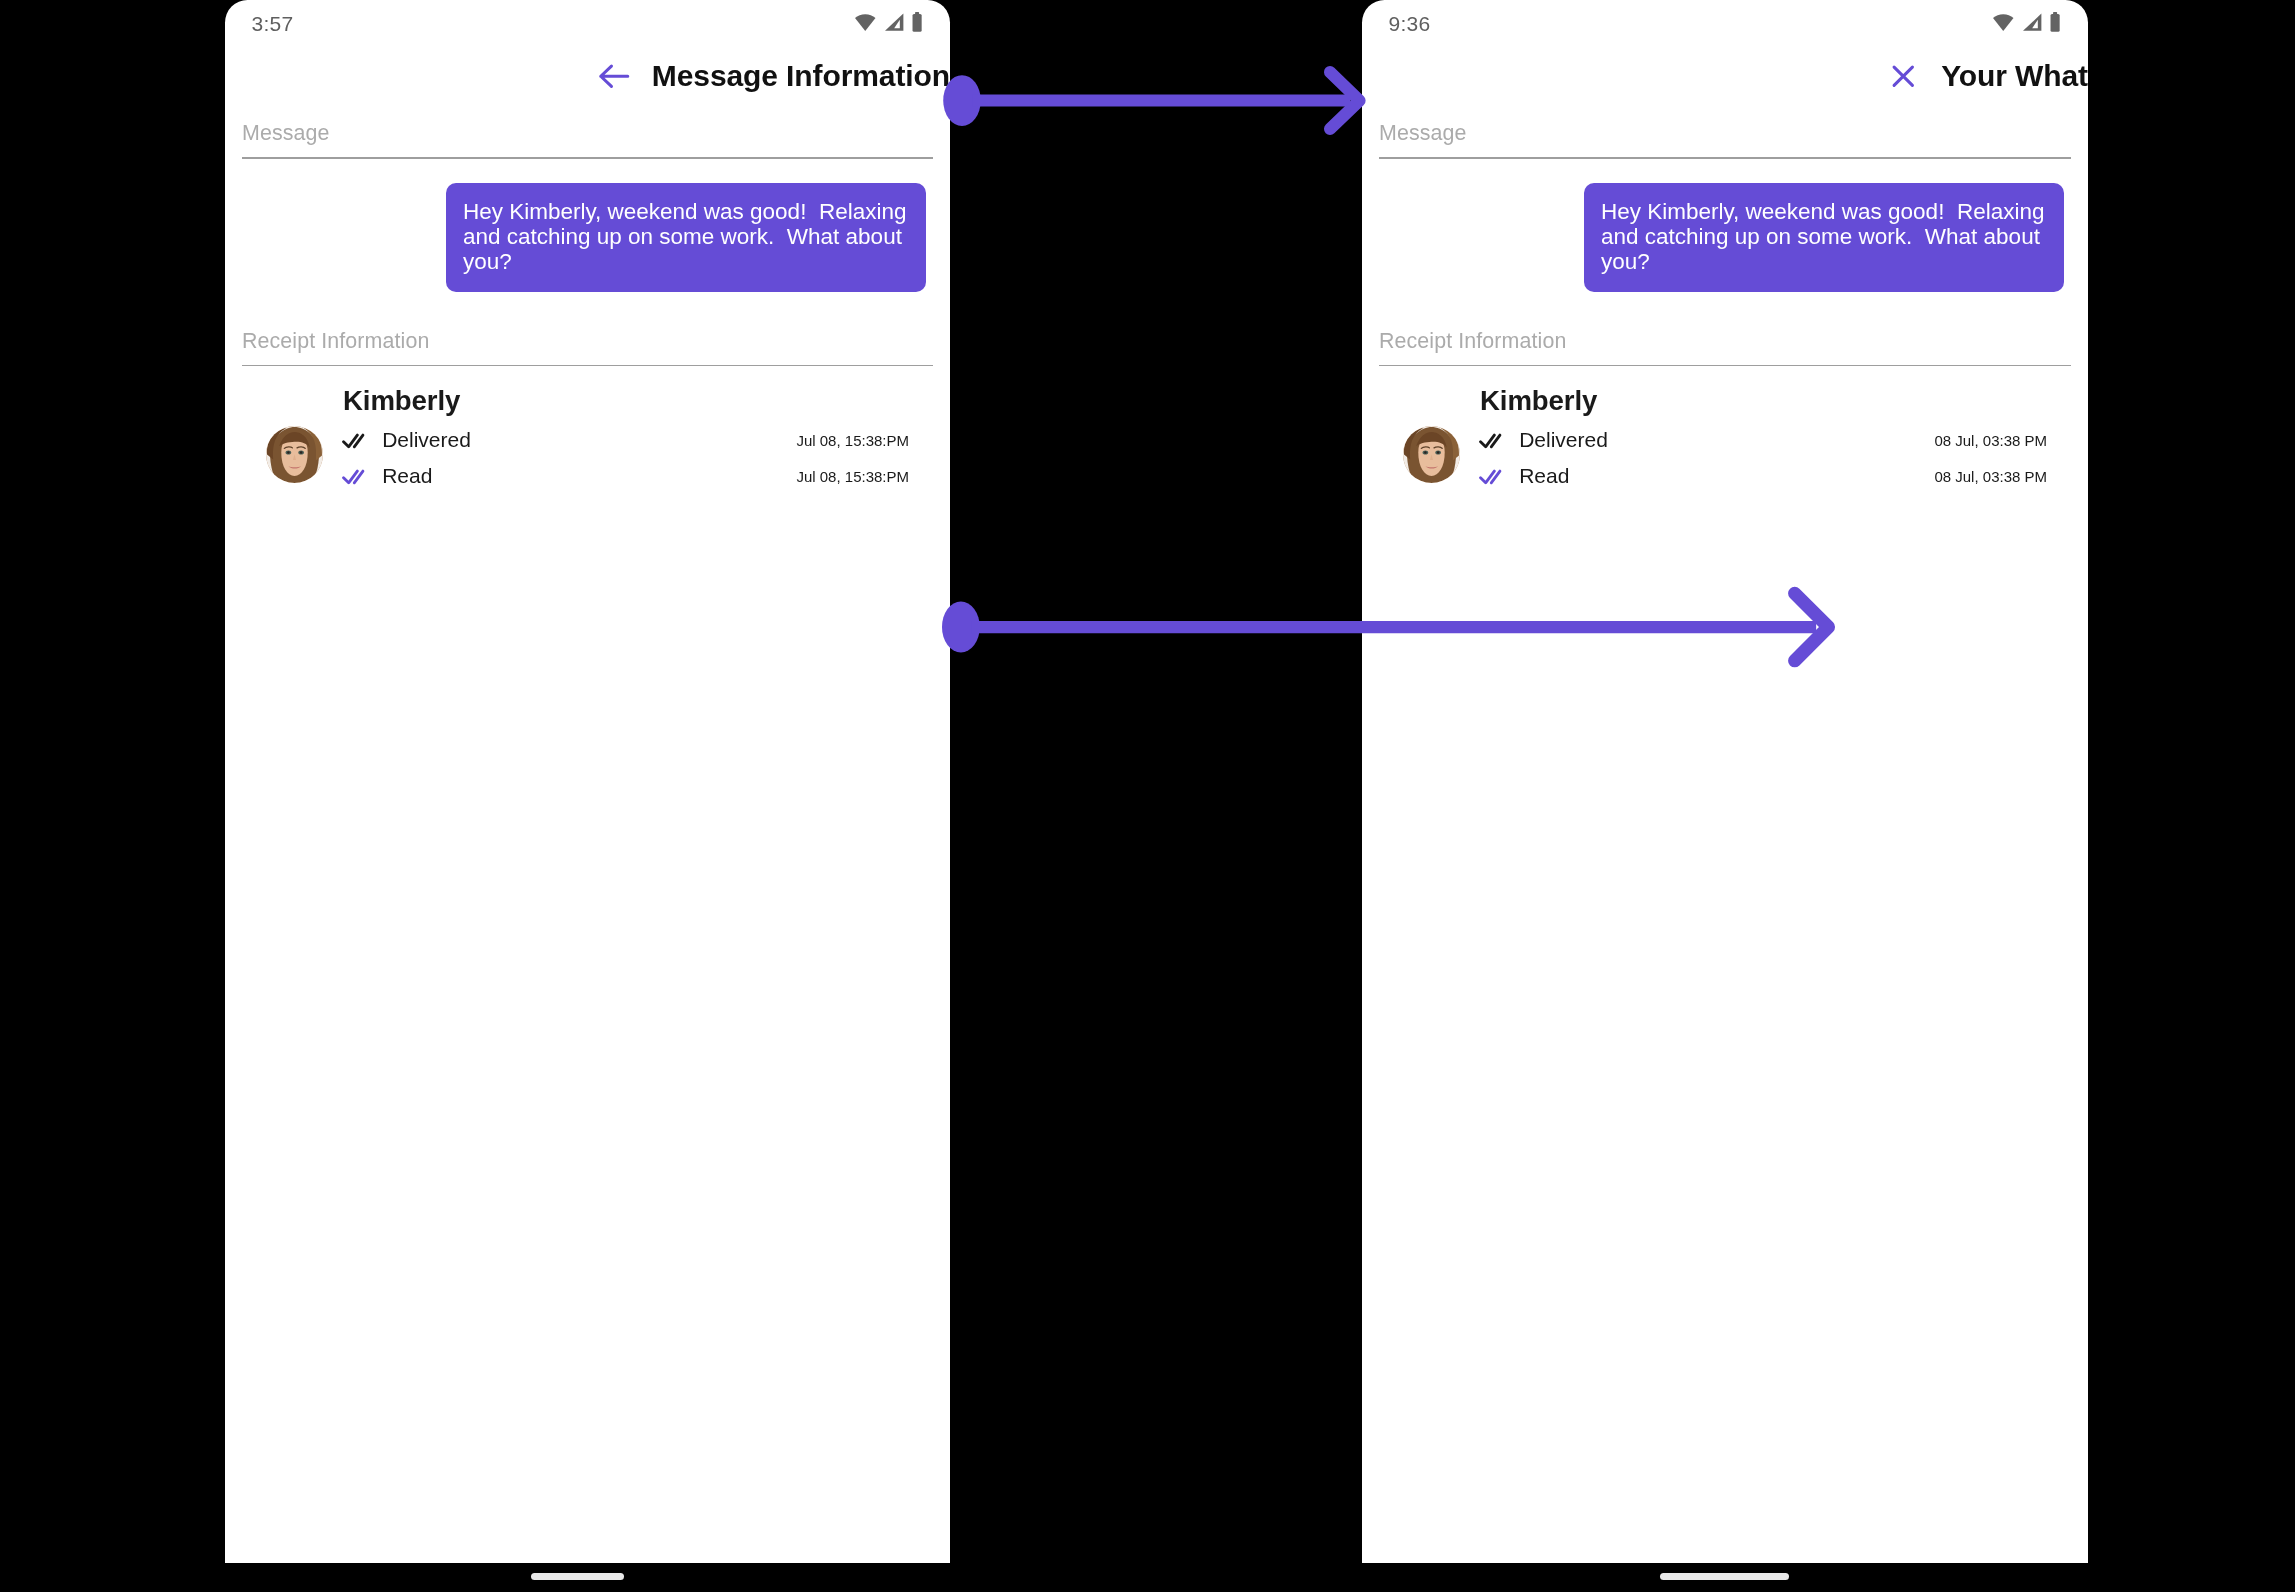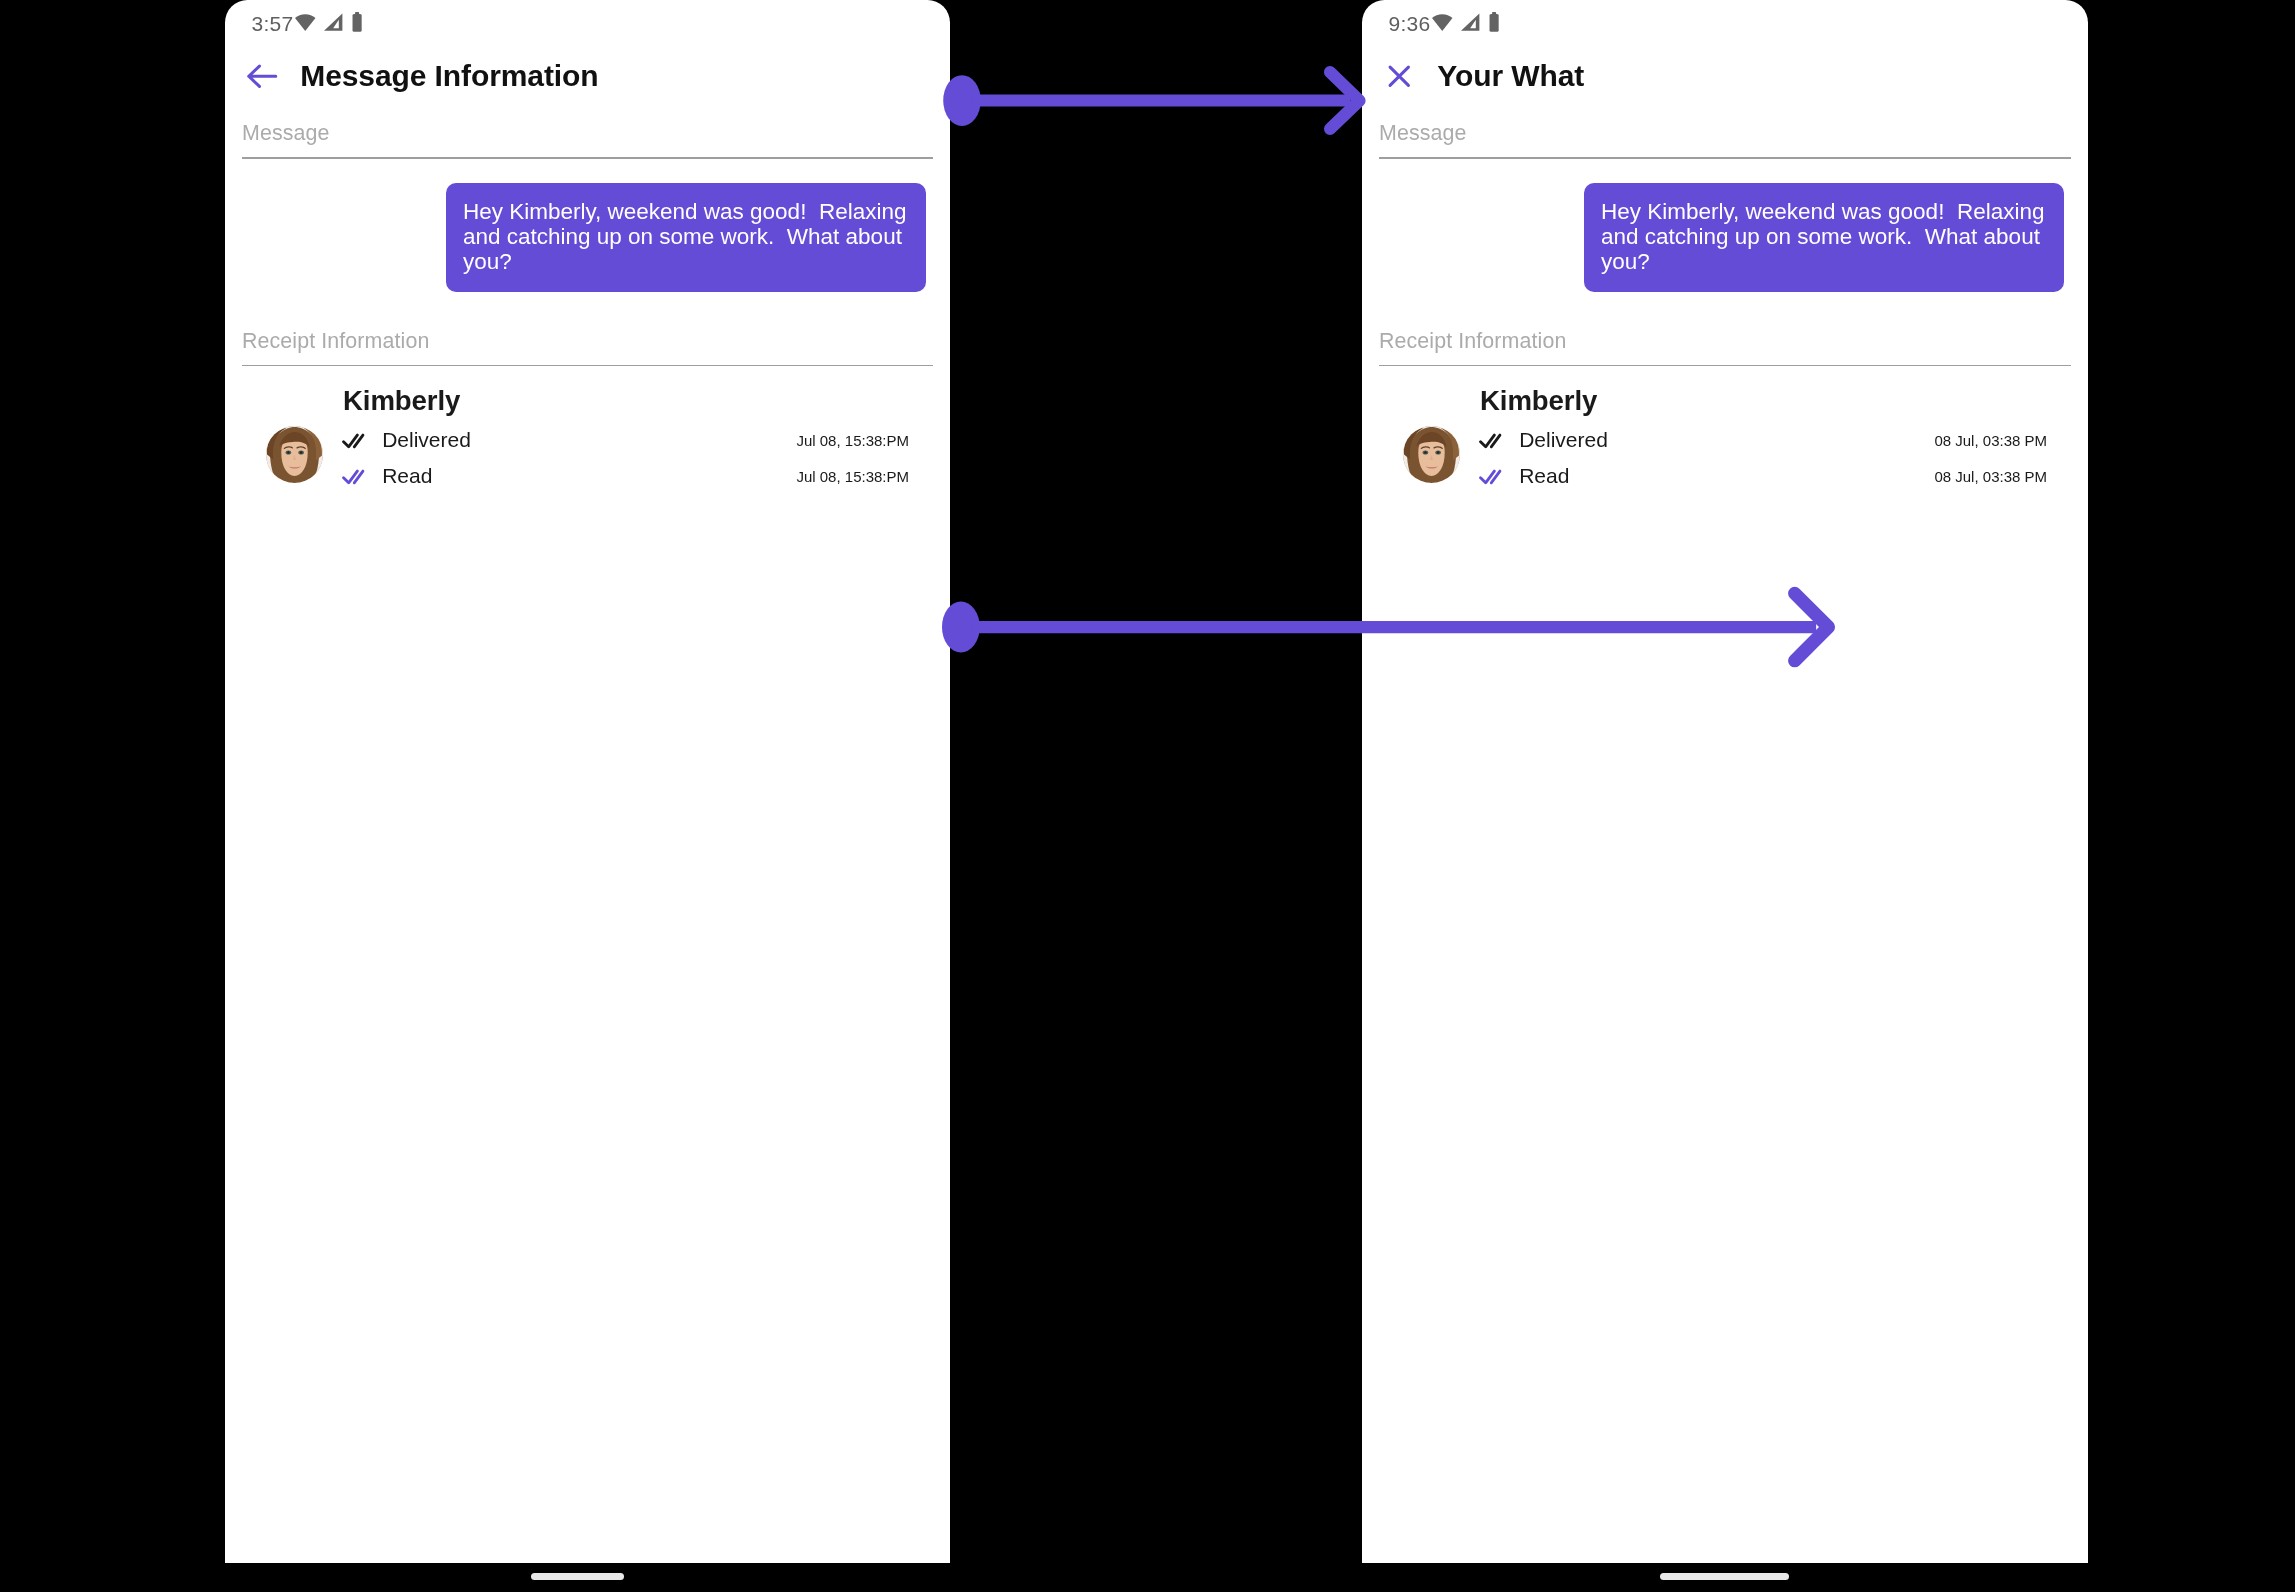--- a/index.html
+++ b/index.html
@@ -28,20 +28,21 @@
   #phone-left  { left: 225px;  width: 725px; height: 1563px; }
   #phone-right { left: 1362px; width: 726px; height: 1563px; }
 
   
   .status-bar {
     position: relative;
     height: 44px;
     padding: 0 26.5px 0 26.5px;
     display: flex;
     align-items: center;
+    justify-content: space-between;
   }
   .status-time {
     font-size: 21px;
     color: #5f5f5f;
     letter-spacing: 0.3px;
     line-height: 1;
     padding-top: 2px;
   }
   .status-icons {
     display: flex;
@@ -49,21 +50,22 @@
     gap: 7.1px;
     padding-top: 1px;
   }
   .status-icons svg { display: block; }
 
   
   .appbar {
     height: 64px;
     display: flex;
     align-items: center;
-    padding-left: 15px;
+    padding-left: 22px;
+    justify-content: flex-end;
   }
   .appbar-icon {
     width: 44px;
     height: 44px;
     display: flex;
     align-items: center;
     justify-content: center;
     flex: 0 0 auto;
   }
   .appbar-icon svg { display: block; }

